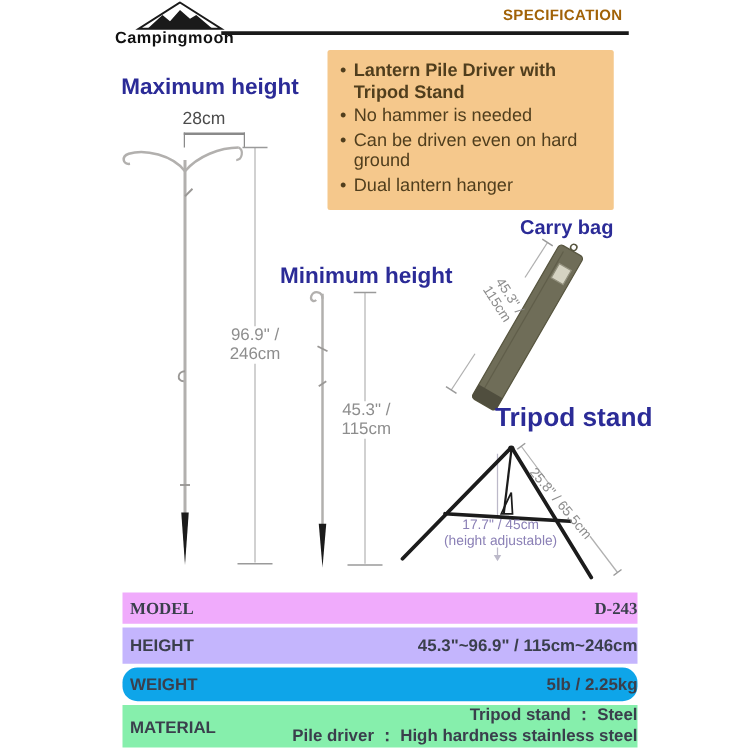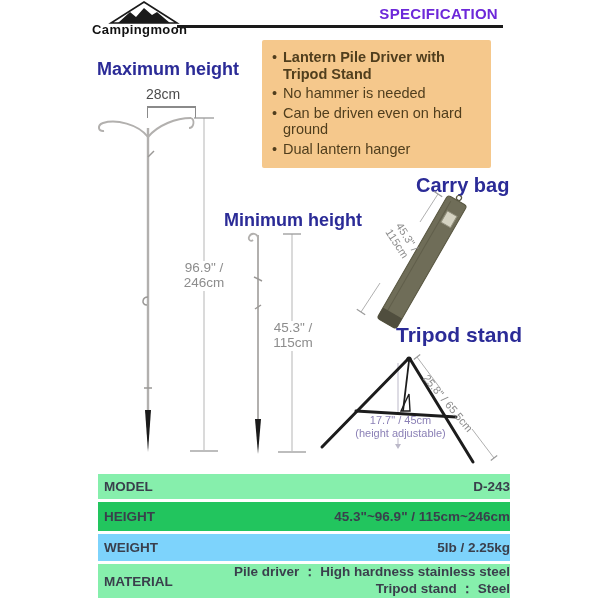--- a/index.html
+++ b/index.html
@@ -4,56 +4,56 @@
 <style>
   * { margin:0; padding:0; box-sizing:border-box; }
   html,body { background:#fff; }
   body { font-family:"Liberation Sans", sans-serif; }
   .screen { position:relative; width:600px; height:600px; background:#ffffff; overflow:hidden; }
   .abs { position:absolute; }
 
   
   .brand-text { left:92px; top:22px; width:96px; font-size:13px; font-weight:bold; letter-spacing:0.4px; color:#111; }
   .header-rule { left:177px; top:25px; width:326px; height:3px; background:#1a1a1a; }
-  .page-title { left:368px; top:5px; width:130px; text-align:right; font-size:15px; font-weight:bold; color:#6d28d9; letter-spacing:0.3px; }
+  .page-title { left:368px; top:5px; width:130px; text-align:right; font-size:12px; font-weight:bold; color:#a16207; letter-spacing:0.3px; }
 
   
   .feature-box { left:262px; top:40px; width:229px; background:#f5c88c; padding:9px 8px 8px 8px; border-radius:2px; }
   .feat-row { display:flex; margin-bottom:3px; color:#503e1d; font-size:14.5px; line-height:1.14; }
   .feat-bullet { width:13px; flex:none; padding-left:2px; }
   .feat-text { flex:1; }
   .feat-title { font-weight:bold; }
 
   
   .diagram-label { color:#2b2b97; font-weight:bold; white-space:nowrap; }
   .lbl-max { left:97px; top:59px; font-size:18px; }
   .lbl-min { left:224px; top:210px; font-size:18px; }
-  .lbl-bag { left:416px; top:174px; font-size:20px; }
+  .lbl-bag { left:416px; top:174px; font-size:16px; }
   .lbl-tripod { left:396px; top:323px; font-size:21px; }
 
   
   .hanger-width-text { left:146px; top:86px; width:52px; text-align:left; font-size:14px; color:#4c4c4c; }
   .hanger-bracket { left:147px; top:106px; width:49px; height:12px;
       border-top:2px solid #8a8a8a; border-left:1.5px solid #8a8a8a; border-right:1.5px solid #8a8a8a; }
   .measure-text { text-align:center; line-height:1.1; background:#fff; color:#8d8d8d; font-size:13.5px; }
   .mt-max { left:172px; top:261px; width:64px; }
   .mt-min { left:262px; top:321px; width:62px; }
   .rot-text { color:#8d8d8d; font-size:11px; line-height:1.12; text-align:center; white-space:nowrap; }
   .rt-bag { left:371px; top:228px; width:62px; transform:rotate(57deg); }
   .rt-tripod { left:408px; top:397px; width:80px; transform:rotate(50deg); }
   .tripod-height-text { left:352px; top:414px; width:97px; text-align:center; font-size:11px; line-height:1.15; color:#8b80b6; }
 
   
   .spec-table { left:98px; top:474px; width:412px; }
   .t-row { display:flex; align-items:center; margin-bottom:3px; }
   .t-label { width:117px; flex:none; padding-left:6px; font-weight:bold; font-size:13.5px; color:#3a3f4c; }
   .t-value { flex:1; font-weight:bold; font-size:13.5px; color:#3a3f4c;text-align:right; }
-  .row-model { height:25px; background:#86efac; }
-  .row-height { height:29px; background:#22c55e; }
-  .row-weight { height:27px; background:#7dd3fc; }
+  .row-model { height:25px; background:#f0abfc;font-family:Liberation Serif, serif; }
+  .row-height { height:29px; background:#c4b5fd; }
+  .row-weight { height:27px; background:#0ea5e9;border-radius:12px; }
   .row-material { height:34px; background:#86efac; }
   .t-value .vline { line-height:1.25; }
 </style>
 </head>
 <body>
 
 <div class="screen">
 
   <svg class="abs" style="left:108px; top:1px;" width="72" height="23" viewBox="0 0 72 23">
     <polygon points="36,1 69,22 3,22" fill="#ffffff" stroke="#1a1a1a" stroke-width="1.6"></polygon>
@@ -183,19 +183,19 @@
       <div class="t-label">HEIGHT</div>
       <div class="t-value">45.3"~96.9" / 115cm~246cm</div>
     </div>
     <div class="t-row row-weight">
       <div class="t-label">WEIGHT</div>
       <div class="t-value">5lb / 2.25kg</div>
     </div>
     <div class="t-row row-material">
       <div class="t-label">MATERIAL</div>
       <div class="t-value">
+        <div class="vline">Tripod stand ： Steel</div>
         <div class="vline">Pile driver ： High hardness stainless steel</div>
-        <div class="vline">Tripod stand ： Steel</div>
       </div>
     </div>
   </div>
 
 </div>
 
 </body></html>

